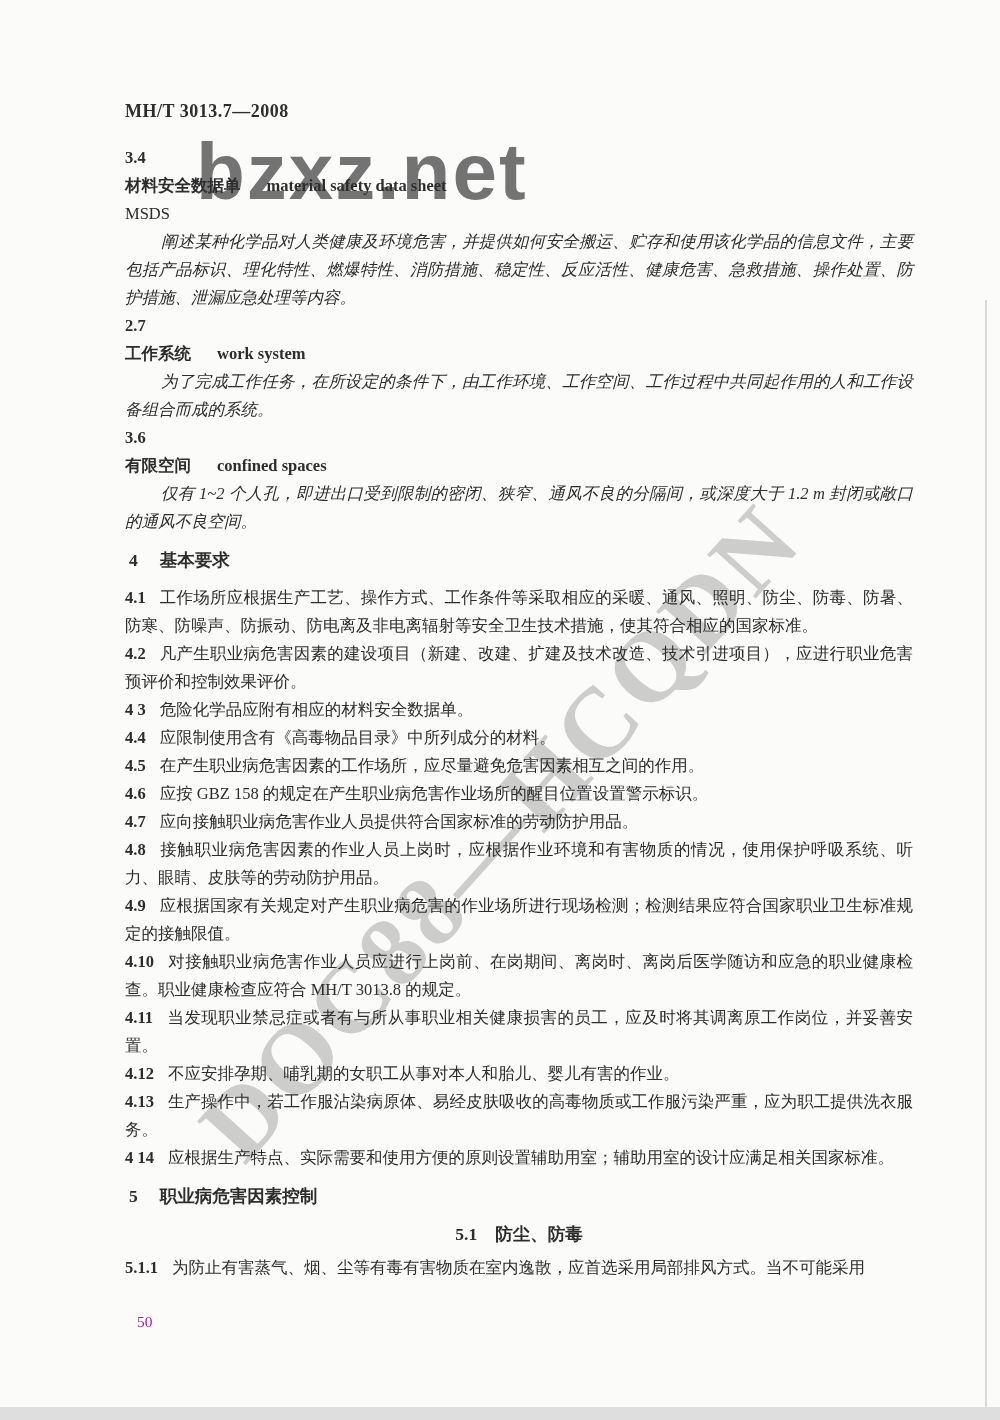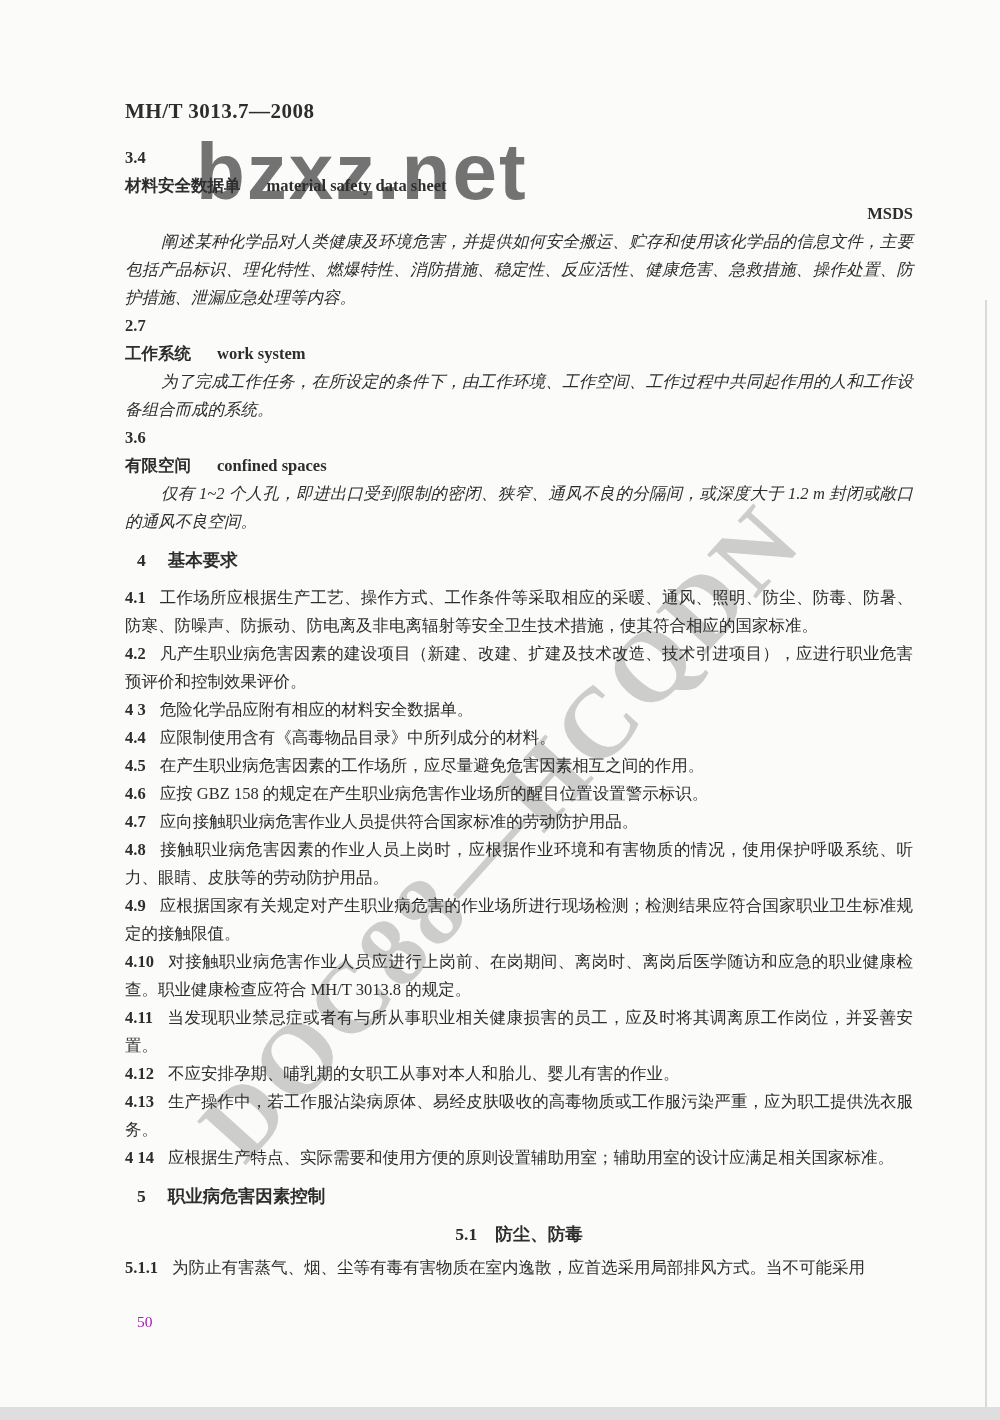--- a/index.html
+++ b/index.html
@@ -40,31 +40,31 @@
     z-index:1;white-space:nowrap;
   }
   
   .content{
     position:absolute;left:125px;top:100px;width:788px;
     z-index:2;
     font-size:16.5px;line-height:28px;color:#2d2d2d;
     text-align:justify;
   }
   .doc-header{
-    font-weight:bold;font-size:21px;line-height:22px;
+    font-weight:bold;font-size:18px;line-height:22px;
     margin-bottom:22px;text-align:left;letter-spacing:0.5px;
   }
   .content p{margin:0;padding:0;}
   .clause-num{font-weight:bold;}
   .term{font-weight:bold;padding-left:38px;text-align:left;}
   .term .en{margin-left:26px;}
-  .abbr{font-weight:bold;padding-left:38px;text-align:right;}
+  .abbr{font-weight:normal;padding-left:38px;text-align:left;}
   .para{text-indent:36px;font-style:italic;}
   .clause .cnum{font-weight:bold;margin-right:14px;}
-  .h1{font-weight:bold;font-size:17.5px;margin:10px 12px !important;text-align:left;}
+  .h1{font-weight:bold;font-size:17.5px;margin:10px 4px !important;text-align:left;}
   .h1 .cnum{margin-right:22px;}
   .h2{font-weight:bold;font-size:17.5px;margin:8px 0 6px 0 !important;text-align:center;}
   .h2 .cnum{margin-right:18px;}
   .page-number{
     position:absolute;left:137px;top:1313px;z-index:2;
     font-size:15.5px;color:#a21caf;
   }
 </style>
 </head>
 <body>

